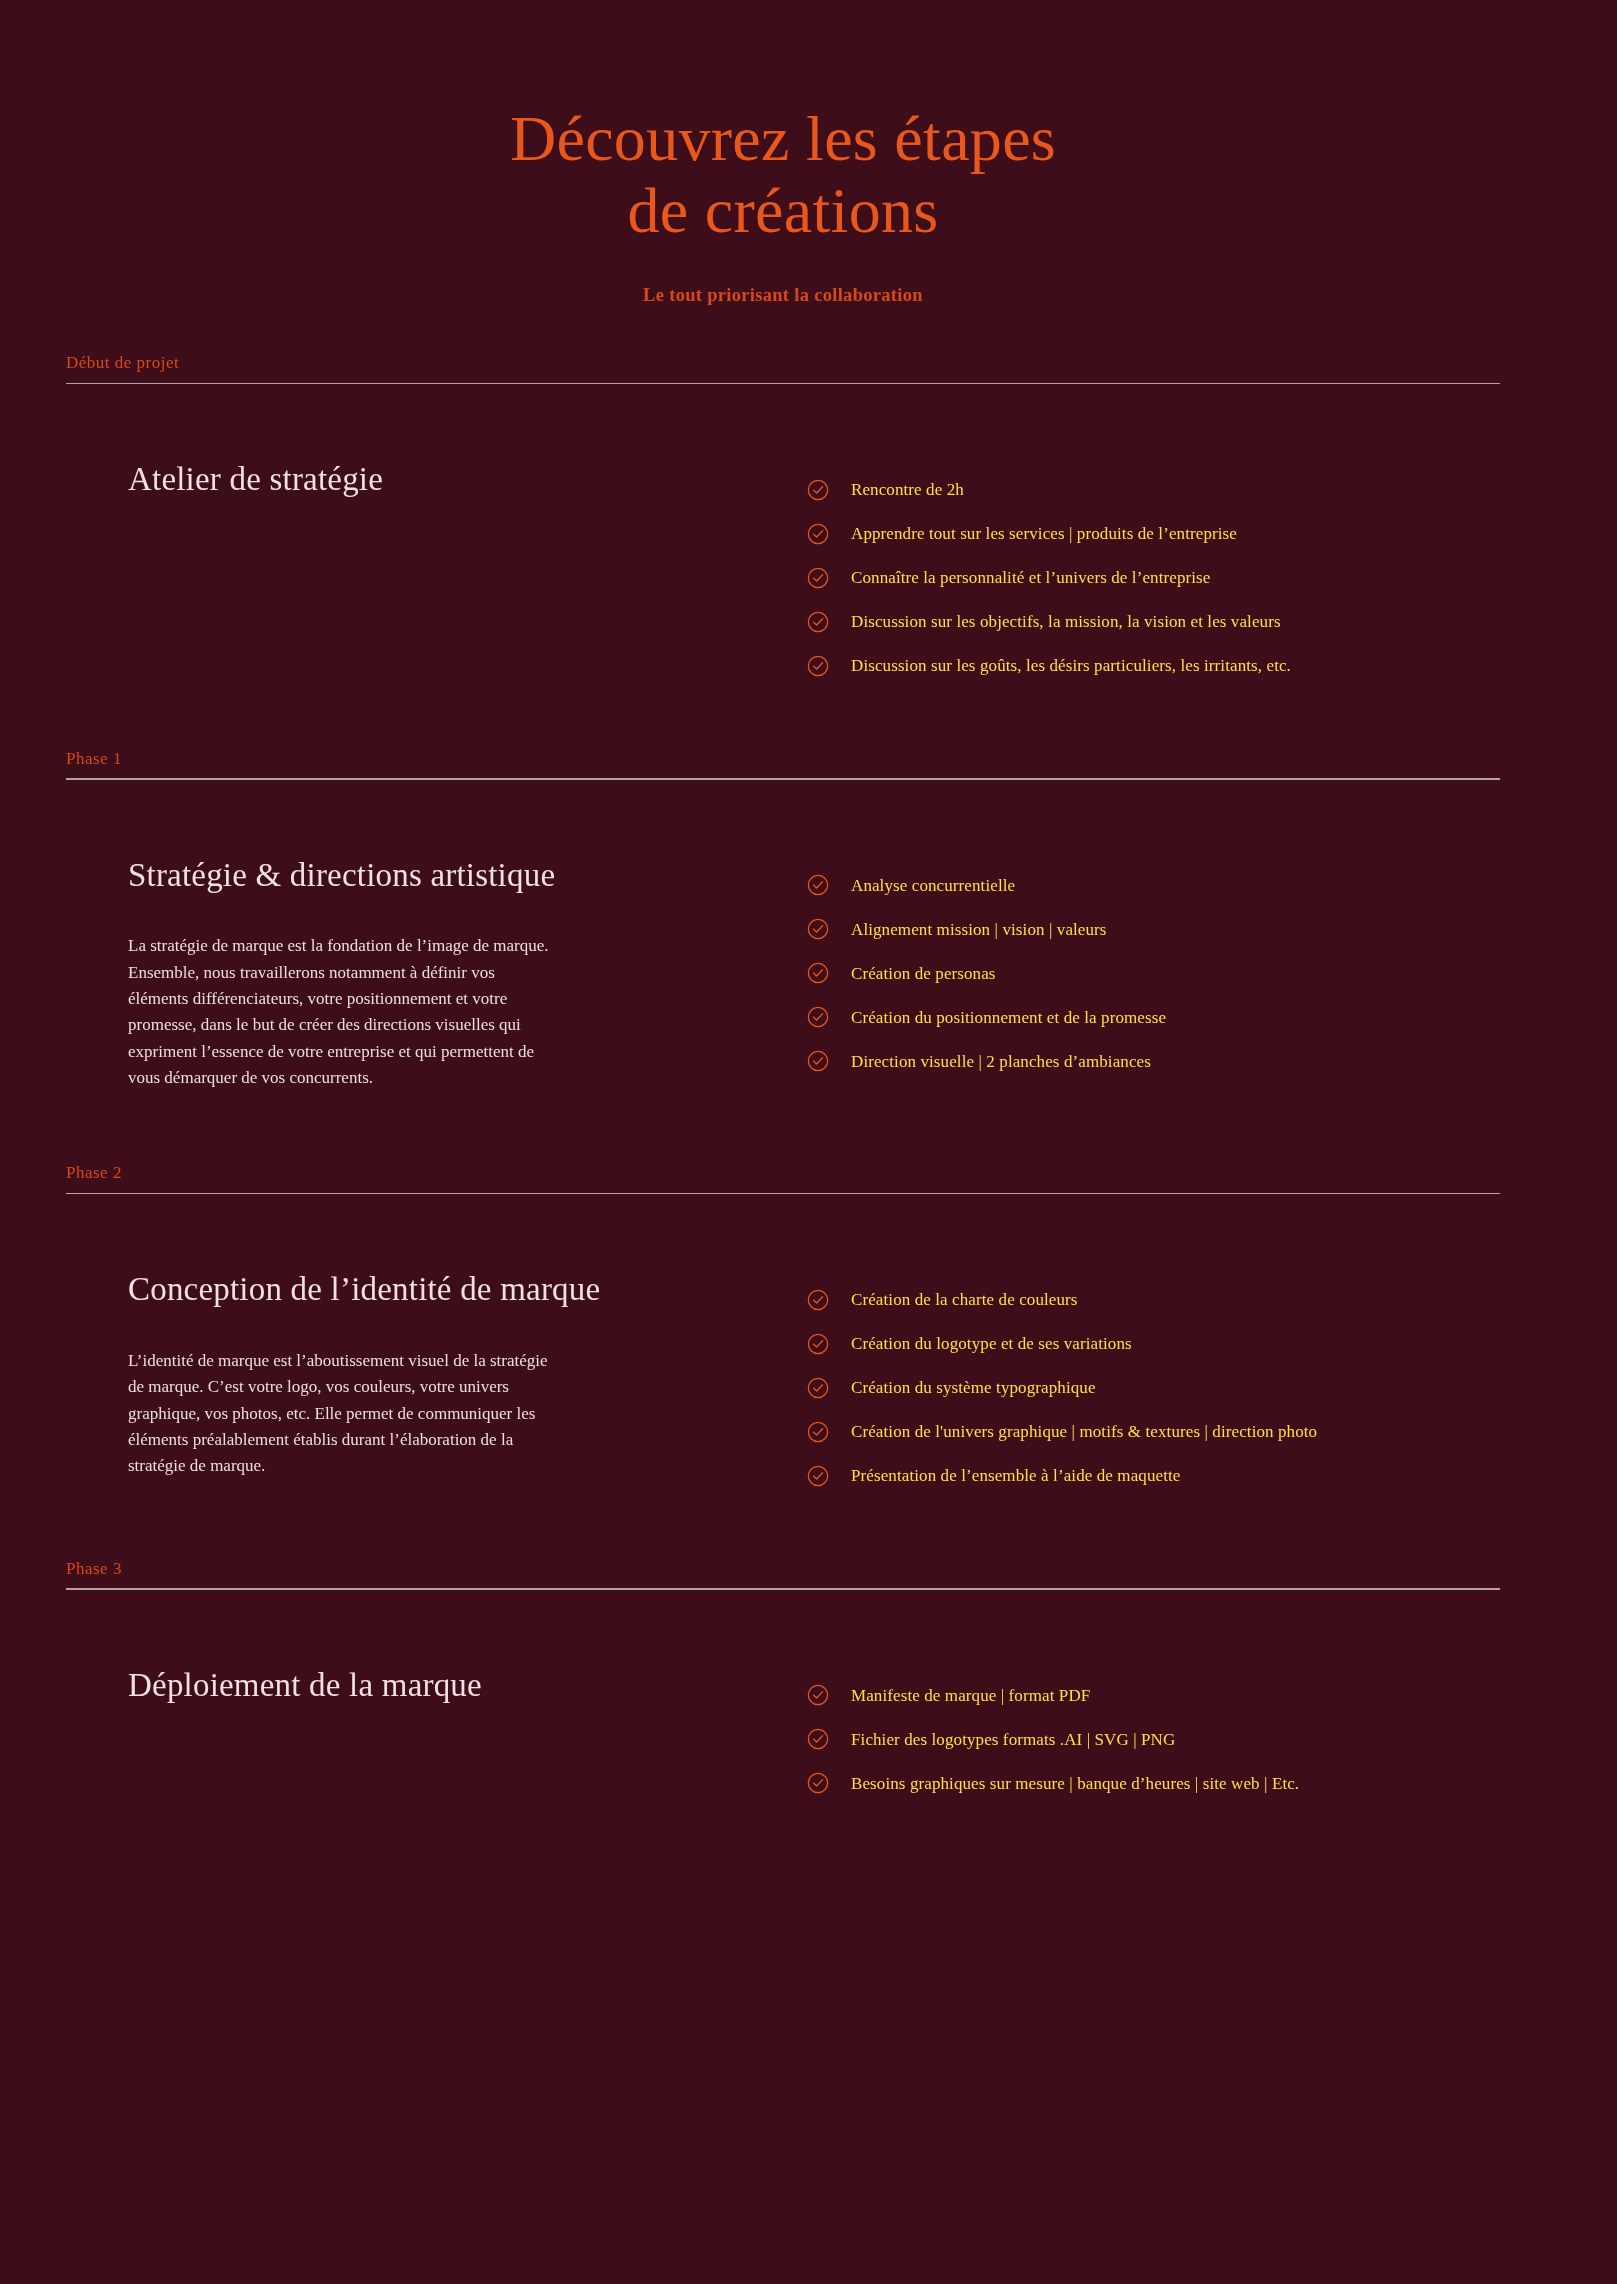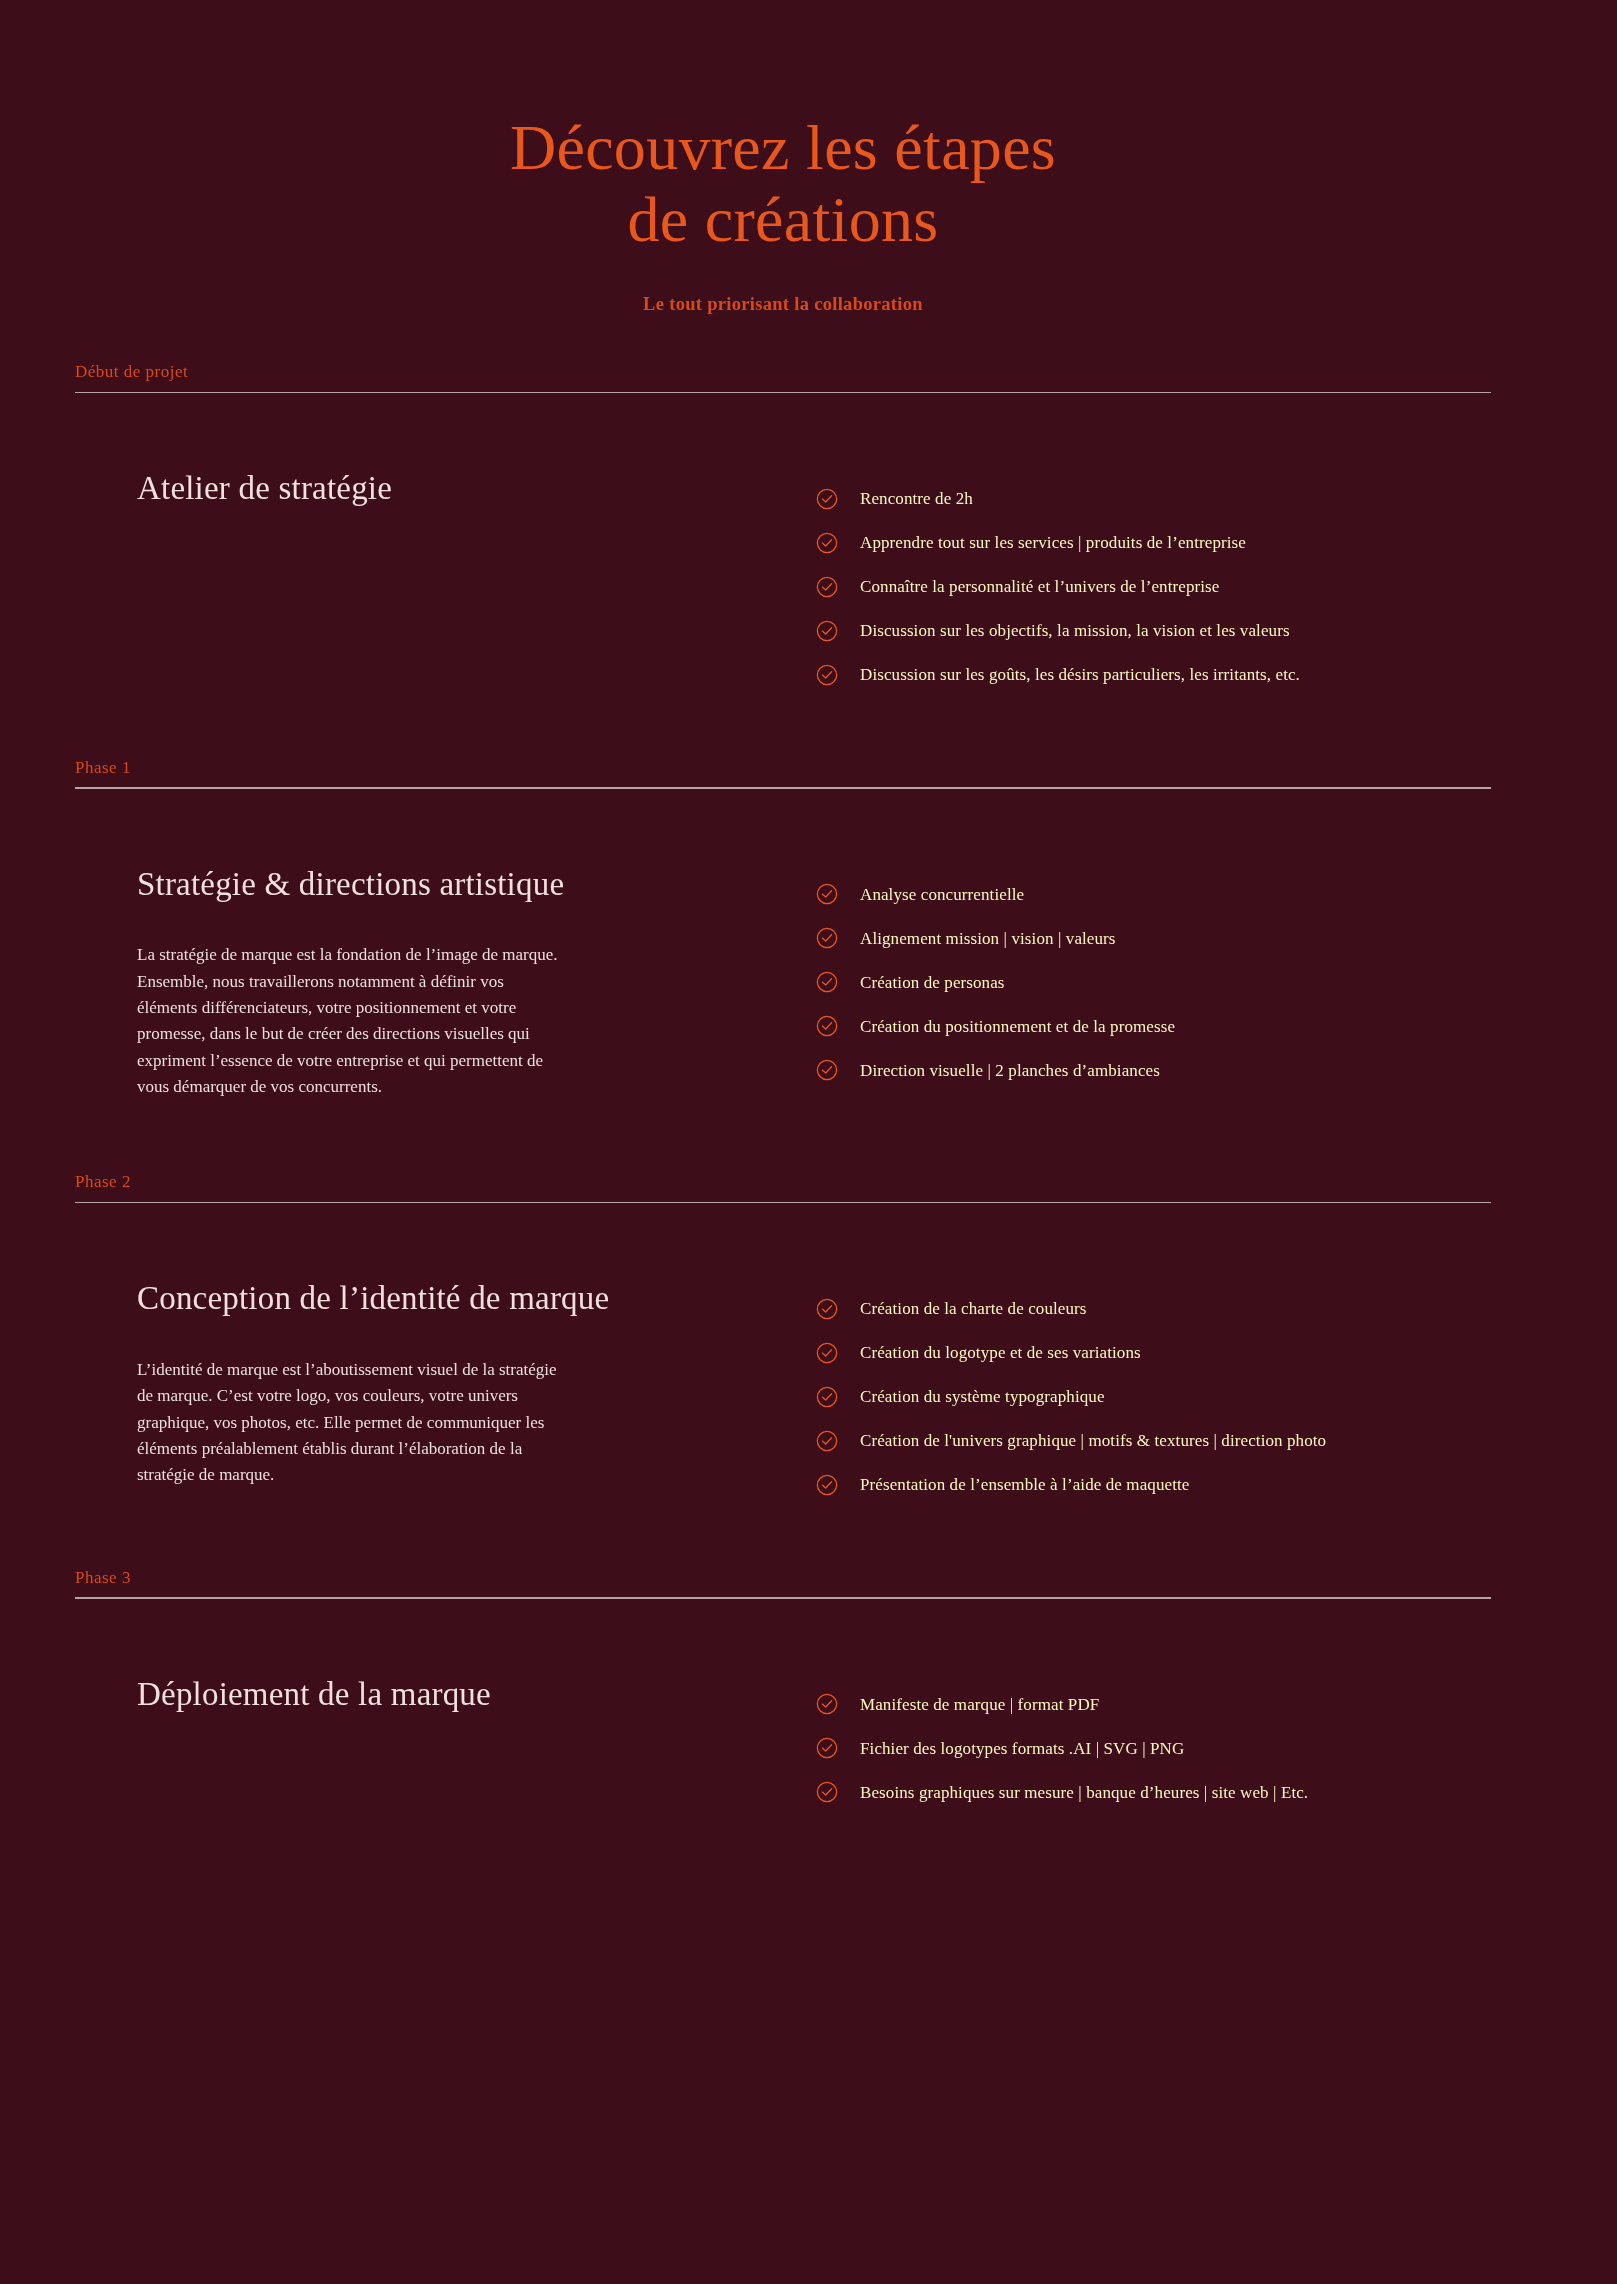--- a/index.html
+++ b/index.html
@@ -13,21 +13,21 @@
     font-family: "Liberation Serif", "DejaVu Serif", serif;
     -webkit-font-smoothing: antialiased;
   }
 
   .page {
     position: relative;
     width: 1566px;
     min-height: 2284px;
     background: #3d0d1a;
     box-sizing: border-box;
-    padding: 13px;
+    padding: 4px;
     overflow: hidden;
   }
 
   
   .header {
     padding-top: 99px;
     text-align: center;
   }
   .main-title {
     font-family: "Liberation Serif", "DejaVu Serif", serif;
@@ -131,21 +131,21 @@
     height: 22px;
     margin-right: 22px;
     display: block;
   }
   .check-icon svg {
     display: block;
     width: 22px;
     height: 22px;
   }
   .check-text {
-    color: #fef9c3;
+    color: #fde047;
     font-size: 17px;
     line-height: 1.25;
     letter-spacing: 0.1px;
     font-family: "Liberation Serif", "DejaVu Serif", serif;
   }
 
   
   .phase-block + .phase-block { margin-top: 30px; }
 </style>
 </head>

